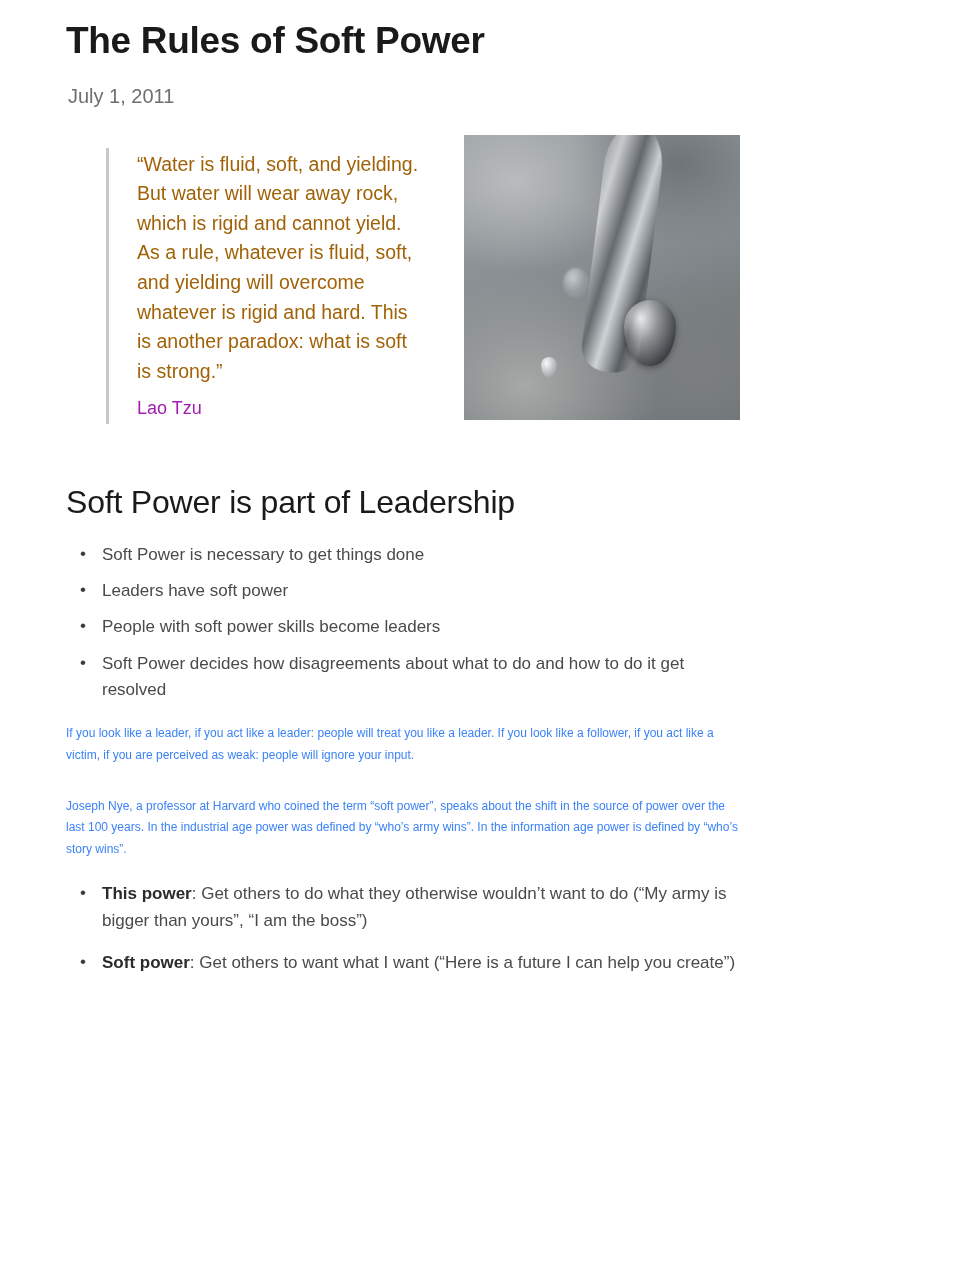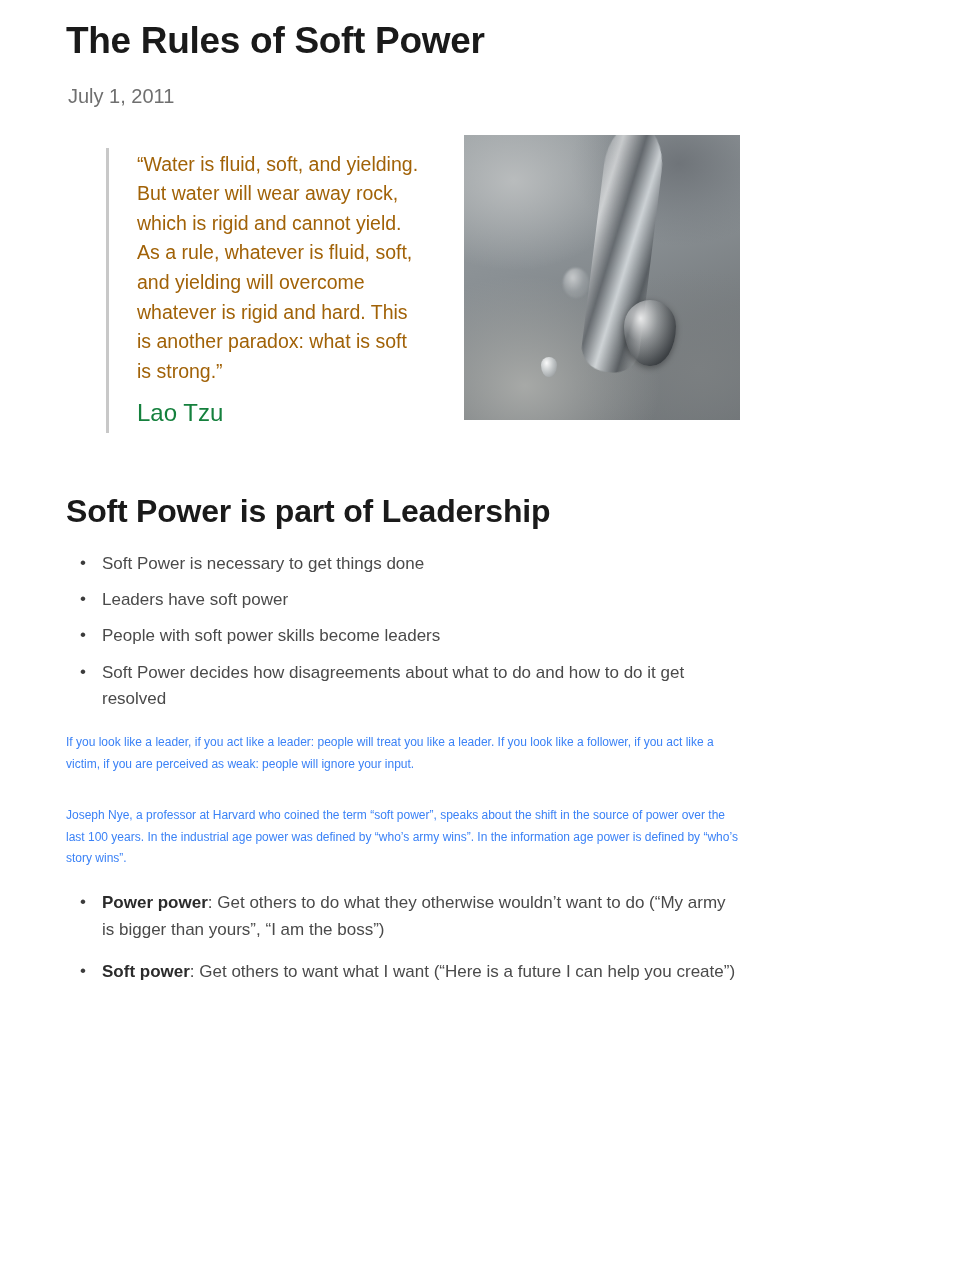--- a/index.html
+++ b/index.html
@@ -49,23 +49,23 @@
   }
   .blockquote p {
     margin: 0;
     font-size: 19.5px;
     line-height: 1.52;
     color: #a16207;
     font-weight: normal;
   }
   .blockquote .attribution {
     margin-top: 8px;
-    font-size: 24px;
+    font-size: 18px;
     line-height: 1.52;
-    color: #15803d;
+    color: #a21caf;
   }
 
   .quote-image {
     width: 276px;
     height: 285px;
     flex: 0 0 auto;
     margin-top: 3px;
     position: relative;
     overflow: hidden;
     background: #8e9094;
@@ -118,21 +118,21 @@
     top: 47%;
     width: 26px;
     height: 30px;
     border-radius: 50%;
     background: radial-gradient(ellipse at 38% 32%, rgba(255,255,255,0.55) 0%, rgba(200,205,208,0.25) 50%, rgba(130,135,140,0.1) 100%);
     filter: blur(1px);
   }
 
   h2.section-heading {
     font-size: 32px;
-    font-weight: bold;
+    font-weight: normal;
     color: #1a1a1a;
     letter-spacing: -0.2px;
     line-height: 1.18;
     margin: 44px 0 0 0;
   }
   h2.section-heading.tight {
     margin-top: 48px;
   }
 
   ul.bullets {
@@ -208,17 +208,17 @@
     <li>People with soft power skills become leaders</li>
     <li>Soft Power decides how disagreements about what to do and how to do it get resolved</li>
   </ul>
 
 
   <p class="body-text">If you look like a leader, if you act like a leader: people will treat you like a leader.  If you look like a follower, if you act like a victim, if you are perceived as weak: people will ignore your input.</p>
 
   <p class="body-text gap">Joseph Nye, a professor at Harvard who coined the term “soft power”, speaks about the shift in the source of power over the last 100 years.  In the industrial age power was defined by “who’s army wins”.  In the information age power  is defined by “who’s story wins”.</p>
 
   <ul class="bullets spaced">
-    <li><b>Power power</b><span>: Get others to do what they otherwise wouldn’t want to do (“My army is bigger than yours”, “I am the boss”)</span></li>
+    <li><b>This power</b><span>: Get others to do what they otherwise wouldn’t want to do (“My army is bigger than yours”, “I am the boss”)</span></li>
     <li><b>Soft power</b><span>: Get others to want what I want (“Here is a future I can help you create”)</span></li>
   </ul>
 
 </div>
 
 </body></html>

